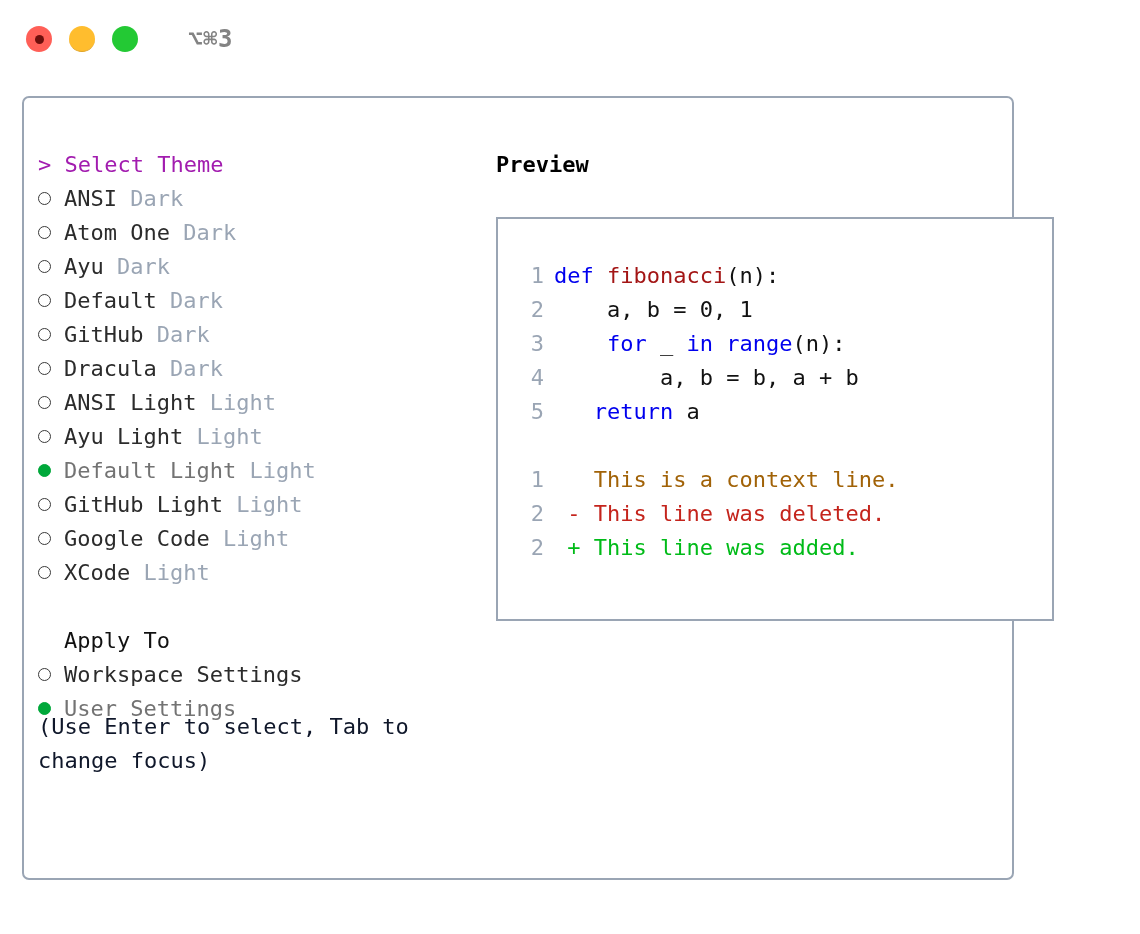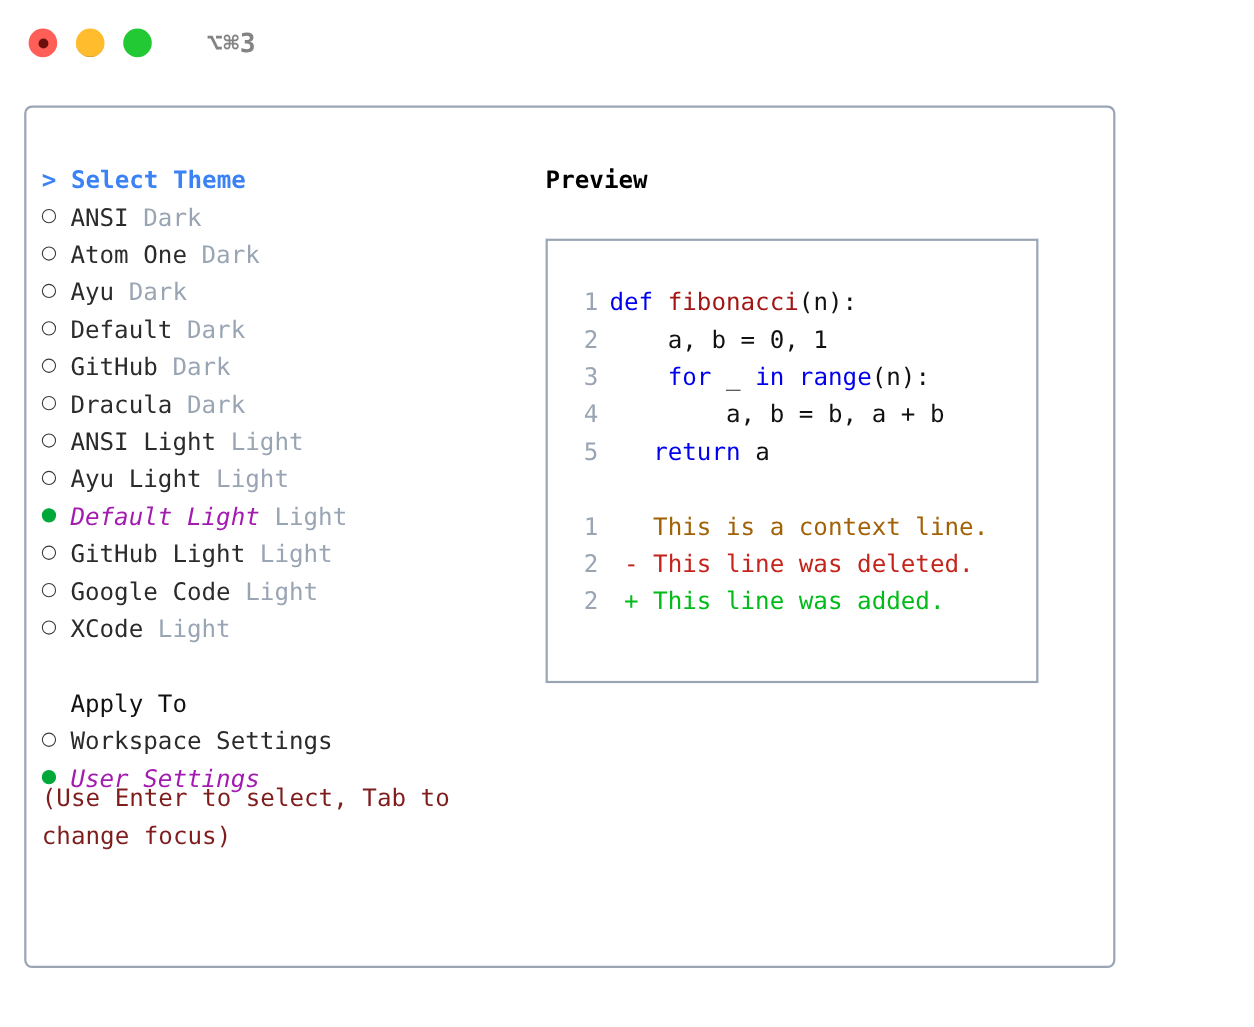--- a/index.html
+++ b/index.html
@@ -82,22 +82,22 @@
   }
 
   .row {
     height: 34px;
     line-height: 34px;
     font-size: 22px;
     white-space: pre;
     color: #2b2b2b;
   }
   .row-header {
-    font-weight: bold;
-    color: #3b82f6;
+    font-weight: normal;
+    color: #a21caf;
   }
   .bullet-col {
     display: inline-block;
     width: 26px;
   }
   .bullet {
     display: inline-block;
     width: 13px;
     height: 13px;
     border-radius: 50%;
@@ -108,57 +108,57 @@
   }
   .bullet-off {
     border: 1.6px solid #3a3a3a;
     background: transparent;
   }
   .bullet-on {
     background: #00a83a;
     border: 1.6px solid #00a83a;
   }
   .item-label { color: #2b2b2b; }
-  .item-label.selected { color: #a21caf; font-style: italic; }
+  .item-label.selected { color: #737373; }
   .item-suffix { color: #9aa5b4; }
 
   .spacer-row { height: 34px; }
 
   #apply-header {
     padding-left: 26px;
     color: #111111;
   }
 
   #hint {
     position: absolute;
     left: 14px;
     top: 612px;
     width: 420px;
     font-size: 22px;
     line-height: 34px;
-    color: #7f1d1d;
+    color: #0f172a;
     white-space: pre-wrap;
   }
 
   
   #preview-column {
     position: absolute;
     left: 472px;
     top: 50px;
     width: 500px;
   }
   #preview-title {
     font-size: 22px;
     font-weight: bold;
     color: #000000;
     line-height: 34px;
   }
   #preview-box {
     margin-top: 35px;
-    width: 448px;
+    width: 558px;
     height: 404px;
     border: 2px solid #9aa5b4;
     box-sizing: border-box;
     background: #ffffff;
     padding: 40px 0 0 18px;
   }
 
   .code-line {
     font-size: 22px;
     line-height: 34px;

